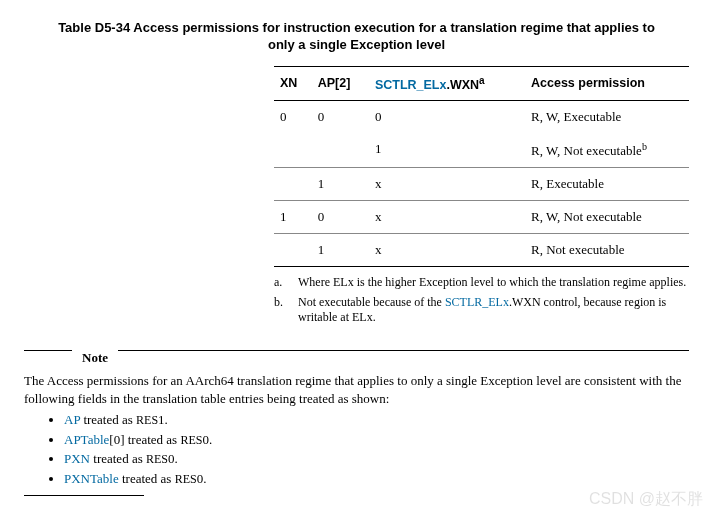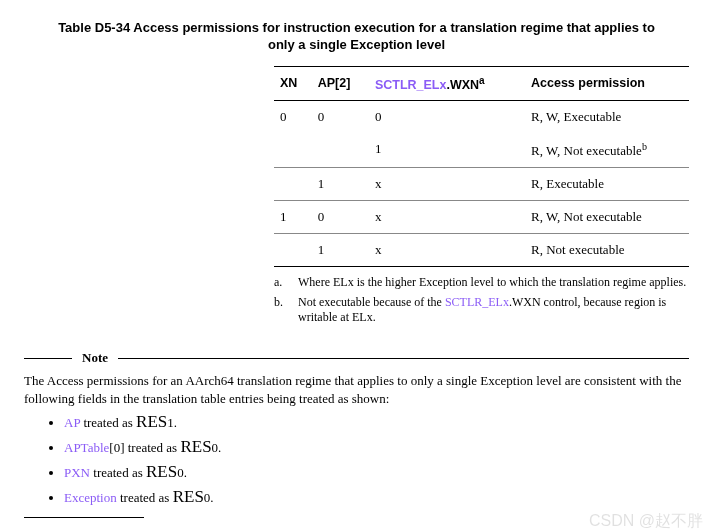--- a/index.html
+++ b/index.html
@@ -45,21 +45,21 @@
     padding: 8px 6px;
     vertical-align: top;
   }
   tbody tr.sep td {
     border-bottom: 1px solid #888;
   }
   tbody tr.last td {
     border-bottom: 1px solid #000;
   }
   .link {
-    color: #8b5cf6;
+    color: #0369a1;
   }
   sup.footref {
     font-size: 10px;
   }
   .footnotes {
     margin-left: 250px;
     margin-top: 8px;
     font-size: 12px;
   }
   .footnotes .fn {
@@ -67,21 +67,20 @@
     gap: 10px;
     margin-bottom: 4px;
     line-height: 1.3;
   }
   .footnotes .fn .m {
     width: 14px;
     flex-shrink: 0;
   }
   .note-header {
     display: flex;
-    align-items: center;
     margin-top: 24px;
     margin-bottom: 6px;
   }
   .note-header .rule-short {
     width: 48px;
     border-top: 1px solid #000;
     height: 0;
     margin-right: 10px;
   }
   .note-header .rule-long {
@@ -103,21 +102,21 @@
     padding-left: 40px;
   }
   ul.bullets li {
     margin-bottom: 2px;
   }
   .rule-end {
     width: 120px;
     border-top: 1px solid #000;
     margin-top: 8px;
   }
-  .sc { font-variant: small-caps; font-size: 17px; }
+  .sc { font-variant: small-caps; font-size: 12px; }
   .watermark {
     position: absolute;
     right: 10px;
     bottom: 6px;
     font-family: sans-serif;
     font-size: 16px;
     color: rgba(0,0,0,0.12);
     pointer-events: none;
   }
 </style>
@@ -194,18 +193,18 @@
   <div class="label">Note</div>
   <div class="rule-long"></div>
 </div>
 
 <div class="note-body">
   <div>The Access permissions for an AArch64 translation regime that applies to only a single Exception level are consistent with the following fields in the translation table entries being treated as shown:</div>
   <ul class="bullets">
       <li><span class="link">AP</span><span> treated as </span><span class="sc">RES</span><span>1.</span></li>
       <li><span class="link">APTable</span><span>[0] treated as </span><span class="sc">RES</span><span>0.</span></li>
       <li><span class="link">PXN</span><span> treated as </span><span class="sc">RES</span><span>0.</span></li>
-      <li><span class="link">Exception</span><span> treated as </span><span class="sc">RES</span><span>0.</span></li>
+      <li><span class="link">PXNTable</span><span> treated as </span><span class="sc">RES</span><span>0.</span></li>
     </ul>
   <div class="rule-end"></div>
 </div>
 
 <div class="watermark">CSDN @赵不胖</div>
 
 </body></html>

